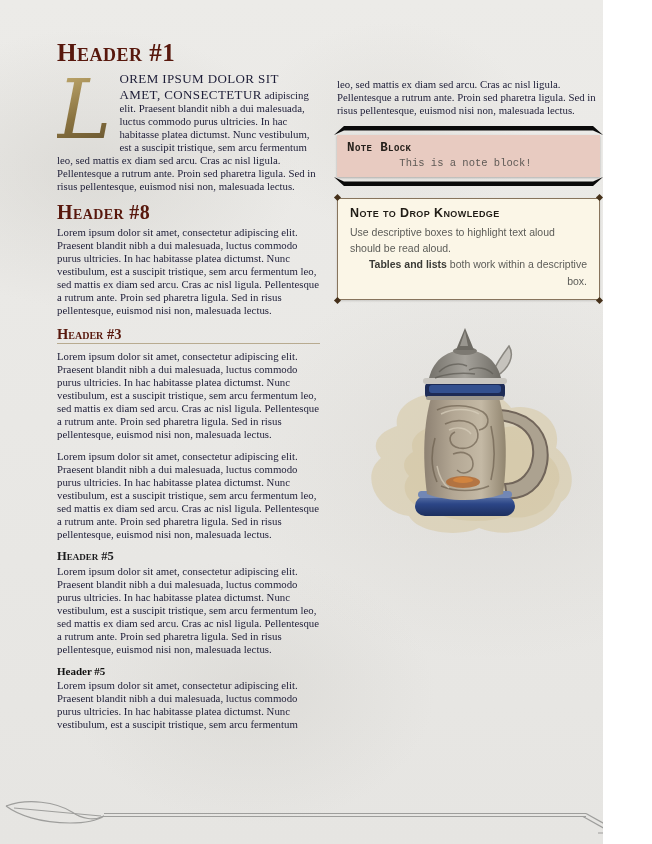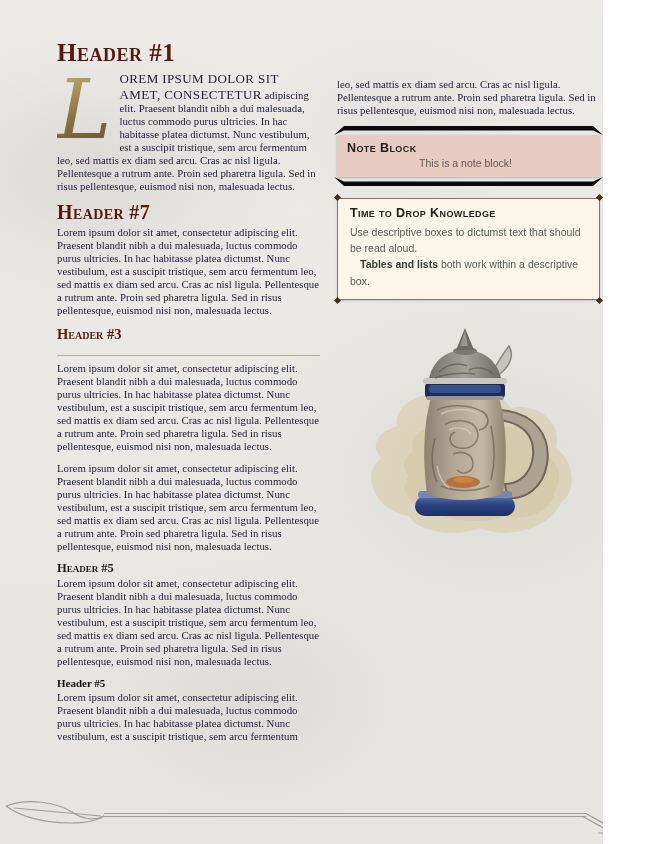--- a/index.html
+++ b/index.html
@@ -28,21 +28,21 @@
     font-variant:small-caps;color:#58180d;font-weight:700;
     font-size:25px;margin:0 0 6px 0;letter-spacing:.5px;line-height:1;
   }
   h2.hb{
     font-variant:small-caps;color:#58180d;font-weight:700;
     font-size:20px;margin:4px 0 4px 0;letter-spacing:.4px;line-height:1;
   }
   h3.hb{
     font-variant:small-caps;color:#58180d;font-weight:700;
     font-size:14.5px;margin:4px 0 6px 0;line-height:1.15;
-    border-bottom:1.5px solid #b8ab90;padding-bottom:13px;
+    border-bottom:1.5px solid #b8ab90;padding-bottom:1px;
   }
   h4.hb{
     font-variant:small-caps;color:#58180d;font-weight:700;
     font-size:12.5px;margin:3px 0 2px 0;line-height:1.1;
   }
   h5.hb{
     font-variant:small-caps;color:#1c1c1e;font-weight:700;
     font-size:12.5px;margin:3px 0 2px 0;line-height:1.1;
   }
   h6.hb{
@@ -64,21 +64,21 @@
 
   
   .note{
     margin:3px 0 12px 0;position:relative;
   }
   .note-bar{display:block;width:269px;height:9px;margin:0 -3px;}
   .note-bar polygon{fill:#0a0a0a;}
   .note-body{
     background:#e8cbc1;
     padding:6px 16px 8px 10px;
-    font-family:Liberation Sans, sans-serif;
+    font-family:Liberation Mono, monospace;
     box-shadow:0 1px 2px rgba(0,0,0,.25);
   }
   .note-title{
     font-variant:small-caps;font-weight:700;font-size:12.5px;
     color:#26211c;letter-spacing:.4px;margin:0 0 2px 0;
   }
   .note-text{font-size:10.5px;color:#5f5a56;margin:0;text-align:center;}
 
   
   .descbox{
@@ -94,39 +94,39 @@
     position:absolute;width:5px;height:5px;background:#45301a;
     transform:rotate(45deg);
   }
   .dot.tl{left:-3px;top:-4px;} .dot.tr{right:-3px;top:-4px;}
   .dot.bl{left:-3px;bottom:-4px;} .dot.br{right:-3px;bottom:-4px;}
   .desc-title{
     font-variant:small-caps;font-weight:700;font-size:12.5px;
     color:#201c16;letter-spacing:.4px;margin:0 0 4px 0;
   }
   .desc-text{font-size:10.5px;color:#5c5c58;margin:0;line-height:1.55;}
-  .desc-text.indent{text-indent:10px;}
+  .desc-text.indent{text-indent:10px;text-align:right;}
   .desc-text strong{color:#3a3a36;}
 
   .illustration{margin:26px 0 0 12px;}
 
   .footer{position:absolute;left:0;bottom:0;width:652px;height:44px;}
 </style>
 </head>
 <body>
 
 <div class="page">
 
   <div class="col col-left">
     <h1 class="hb">Header #1</h1>
 
     <p class="body-text"><span class="dropcap">L</span><span class="leadin">orem ipsum dolor sit amet, consectetur</span>
       <span>adipiscing elit. Praesent blandit nibh a dui malesuada, luctus commodo purus ultricies. In hac habitasse platea dictumst. Nunc vestibulum, est a suscipit tristique, sem arcu fermentum leo, sed mattis ex diam sed arcu. Cras ac nisl ligula. Pellentesque a rutrum ante. Proin sed pharetra ligula. Sed in risus pellentesque, euismod nisi non, malesuada lectus.</span></p>
 
-    <h2 class="hb">Header #7</h2>
+    <h2 class="hb">Header #8</h2>
     <p class="body-text">Lorem ipsum dolor sit amet, consectetur adipiscing elit. Praesent blandit nibh a dui malesuada, luctus commodo purus ultricies. In hac habitasse platea dictumst. Nunc vestibulum, est a suscipit tristique, sem arcu fermentum leo, sed mattis ex diam sed arcu. Cras ac nisl ligula. Pellentesque a rutrum ante. Proin sed pharetra ligula. Sed in risus pellentesque, euismod nisi non, malesuada lectus.</p>
 
     <h3 class="hb">Header #3</h3>
     <p class="body-text">Lorem ipsum dolor sit amet, consectetur adipiscing elit. Praesent blandit nibh a dui malesuada, luctus commodo purus ultricies. In hac habitasse platea dictumst. Nunc vestibulum, est a suscipit tristique, sem arcu fermentum leo, sed mattis ex diam sed arcu. Cras ac nisl ligula. Pellentesque a rutrum ante. Proin sed pharetra ligula. Sed in risus pellentesque, euismod nisi non, malesuada lectus.</p>
 
     <p class="body-text">Lorem ipsum dolor sit amet, consectetur adipiscing elit. Praesent blandit nibh a dui malesuada, luctus commodo purus ultricies. In hac habitasse platea dictumst. Nunc vestibulum, est a suscipit tristique, sem arcu fermentum leo, sed mattis ex diam sed arcu. Cras ac nisl ligula. Pellentesque a rutrum ante. Proin sed pharetra ligula. Sed in risus pellentesque, euismod nisi non, malesuada lectus.</p>
 
     <h5 class="hb">Header #5</h5>
     <p class="body-text">Lorem ipsum dolor sit amet, consectetur adipiscing elit. Praesent blandit nibh a dui malesuada, luctus commodo purus ultricies. In hac habitasse platea dictumst. Nunc vestibulum, est a suscipit tristique, sem arcu fermentum leo, sed mattis ex diam sed arcu. Cras ac nisl ligula. Pellentesque a rutrum ante. Proin sed pharetra ligula. Sed in risus pellentesque, euismod nisi non, malesuada lectus.</p>
 
@@ -148,22 +148,22 @@
       <svg class="note-bar" viewBox="0 0 269 9" preserveAspectRatio="none">
         <polygon points="10,9 259,9 269,0 259,4.5 10,4.5 0,0"></polygon>
       </svg>
     </div>
 
     <div class="descbox">
       <span class="dot tl"></span>
       <span class="dot tr"></span>
       <span class="dot bl"></span>
       <span class="dot br"></span>
-      <p class="desc-title">Time to Drop Knowledge</p>
-      <p class="desc-text">Use descriptive boxes to dictumst text that should be read aloud.</p>
+      <p class="desc-title">Note to Drop Knowledge</p>
+      <p class="desc-text">Use descriptive boxes to highlight text aloud should be read aloud.</p>
       <p class="desc-text indent"><strong>Tables and lists</strong><span> both work within a descriptive box.</span></p>
     </div>
 
     <div class="illustration">
       <svg width="238" height="218" viewBox="0 0 238 218">
         <defs>
           <linearGradient id="bodyG" x1="0" y1="0" x2="1" y2="0">
             <stop offset="0" stop-color="#8d8172"></stop>
             <stop offset="0.35" stop-color="#b3a794"></stop>
             <stop offset="0.7" stop-color="#c4b9a5"></stop>

